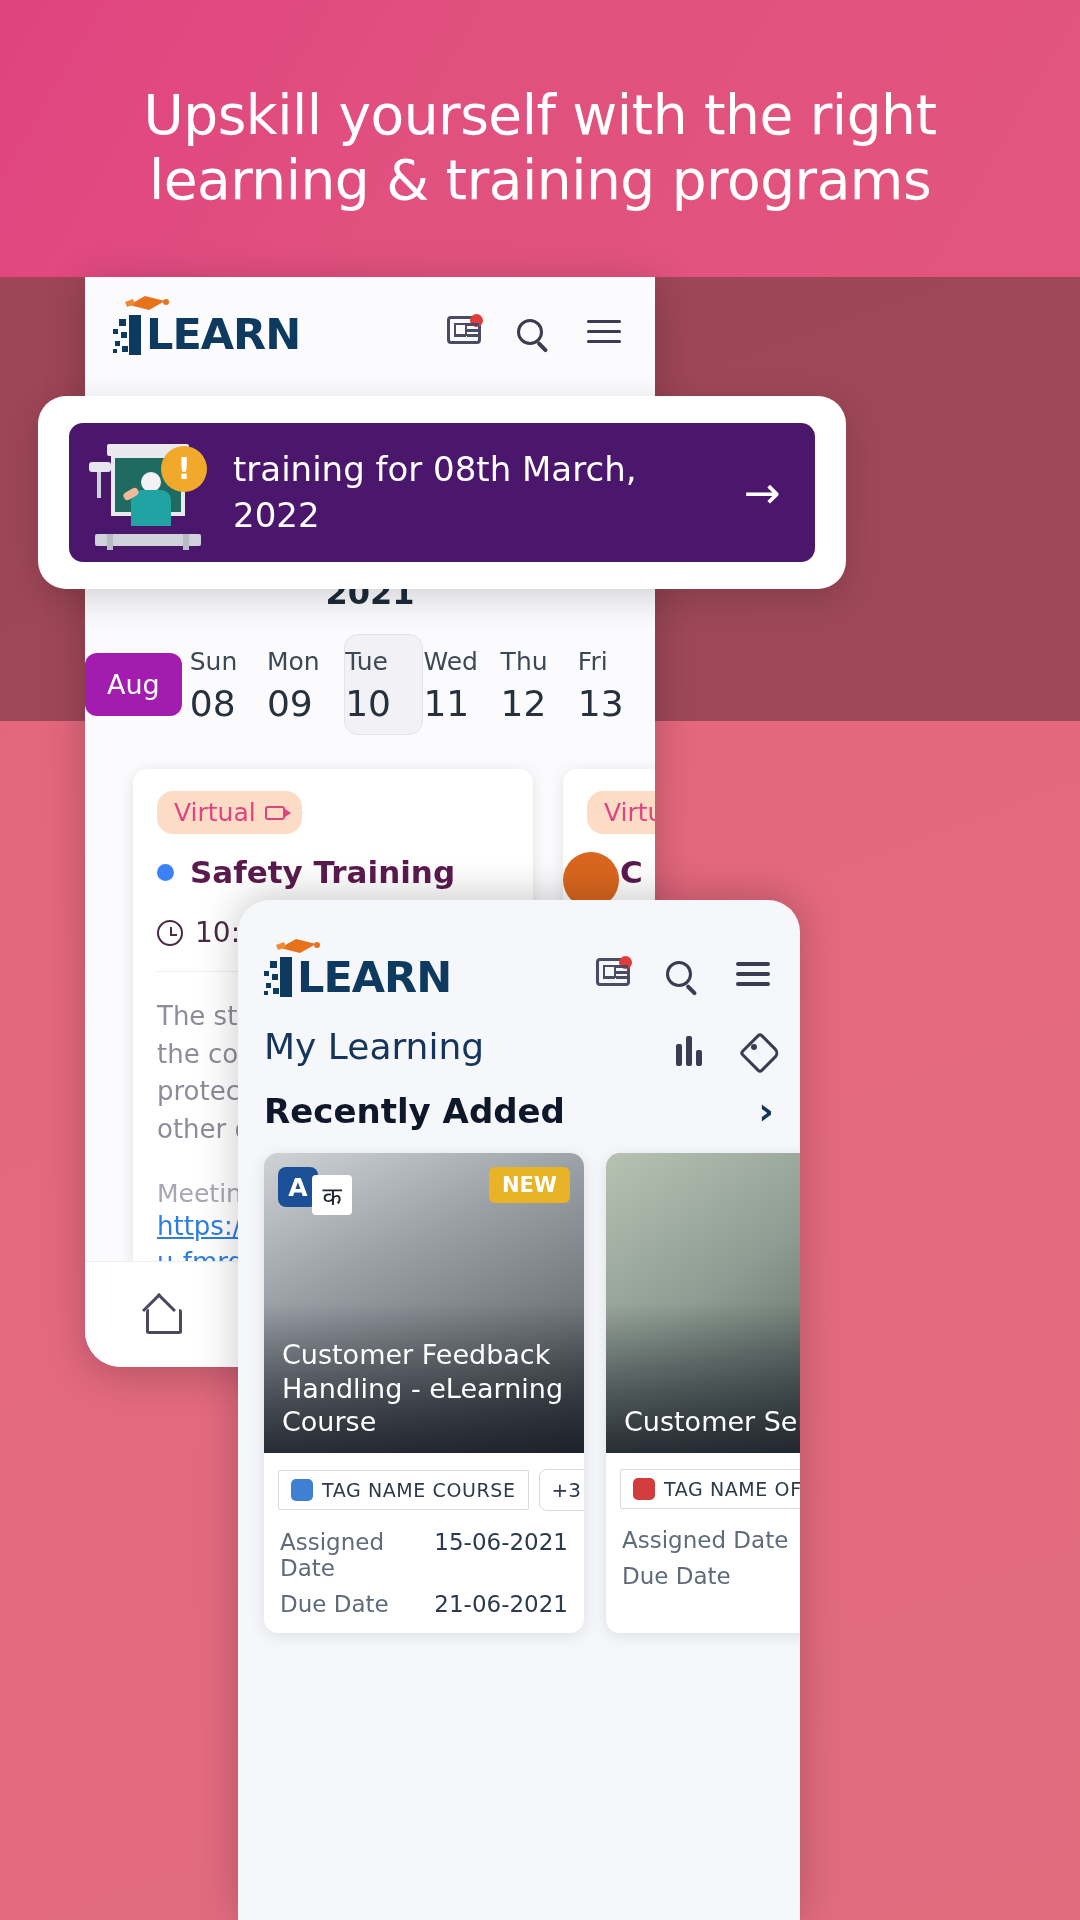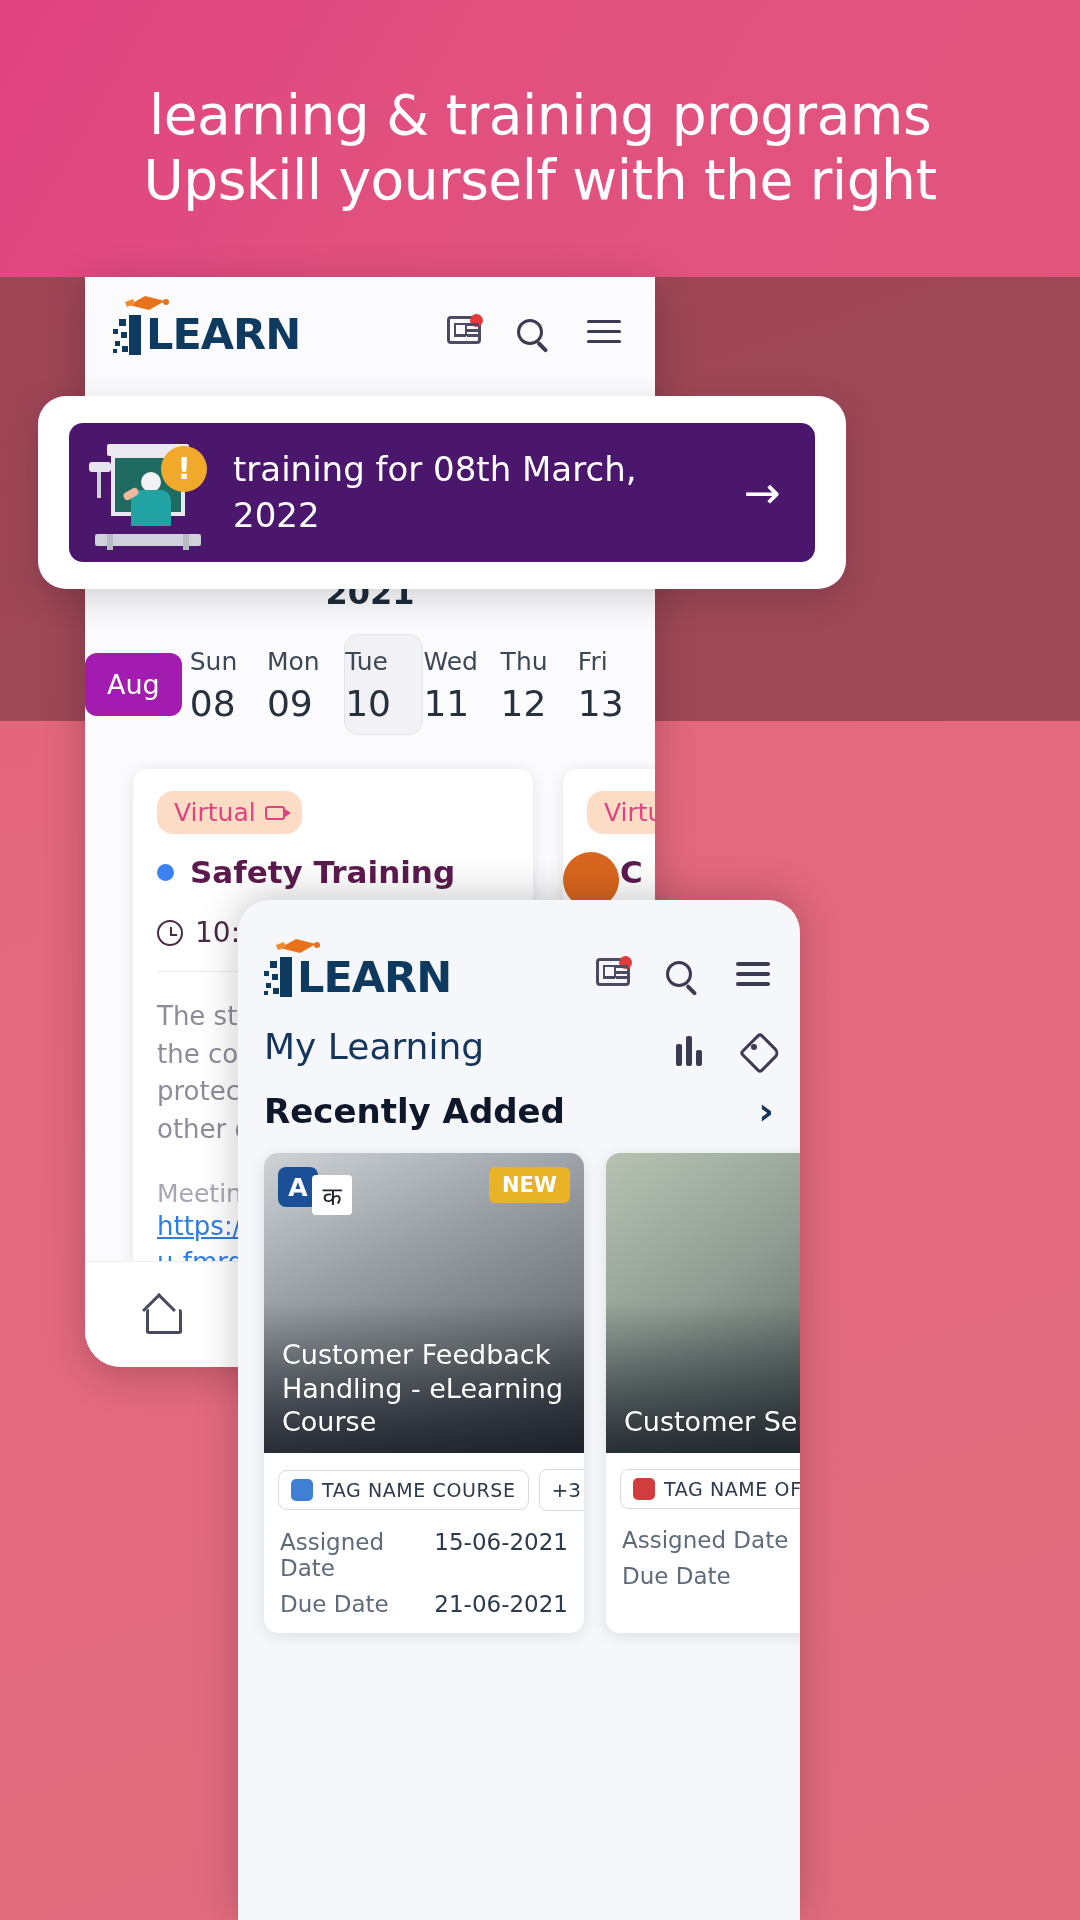--- a/index.html
+++ b/index.html
@@ -217,40 +217,40 @@
   .new-badge {
     position:absolute; right:14px; top:14px; background:#e8b326; color:#fff;
     font-size:21px; font-weight:bold; border-radius:6px; padding:6px 13px; z-index:3;
   }
   .cimg h4 {
     position:absolute; left:18px; right:18px; bottom:14px; color:#fff;
     font-size:27px; line-height:1.25; z-index:3; font-weight:normal;
   }
   .ctags { display:flex; align-items:center; gap:10px; padding:16px 14px 12px 14px; }
   .ctag {
-    display:flex; align-items:center; gap:9px; border:1.5px solid #d8dae2; border-radius:9px;
+    display:flex; align-items:center; gap:9px; border:1.5px solid #d8dae2; border-radius:2px;
     padding:8px 12px; font-size:19px; color:#2c3a4c; letter-spacing:0.6px; white-space:nowrap;
   }
   .tagdot { width:22px; height:22px; border-radius:5px; background:#3f7fd4; position:relative; flex:0 0 22px;}
   .tagdot.red { background:#d33c3c; }
   .plus3 {
     border:1.5px solid #d8dae2; border-radius:8px; padding:8px 12px; font-size:20px; color:#2c3a4c;
   }
   .crow { display:flex; padding:6px 16px 0 16px; font-size:23px; color:#5f6b7a; }
   .crow .lbl { flex:1; }
   .crow .val { color:#2b3a4d; white-space:nowrap; }
   .crow.due { padding-bottom:16px; padding-top:10px; }
 </style>
 </head>
 <body>
 
 <div id="hero">
   <div id="hero-title">
+    <div>Upskill yourself with the right</div>
     <div>learning &amp; training programs</div>
-    <div>Upskill yourself with the right</div>
   </div>
 </div>
 
 <div id="bgbody"></div>
 <div id="bgdark"></div>
 
 <div id="phone1">
 
   <div class="p1-head">
     <div class="logo">

